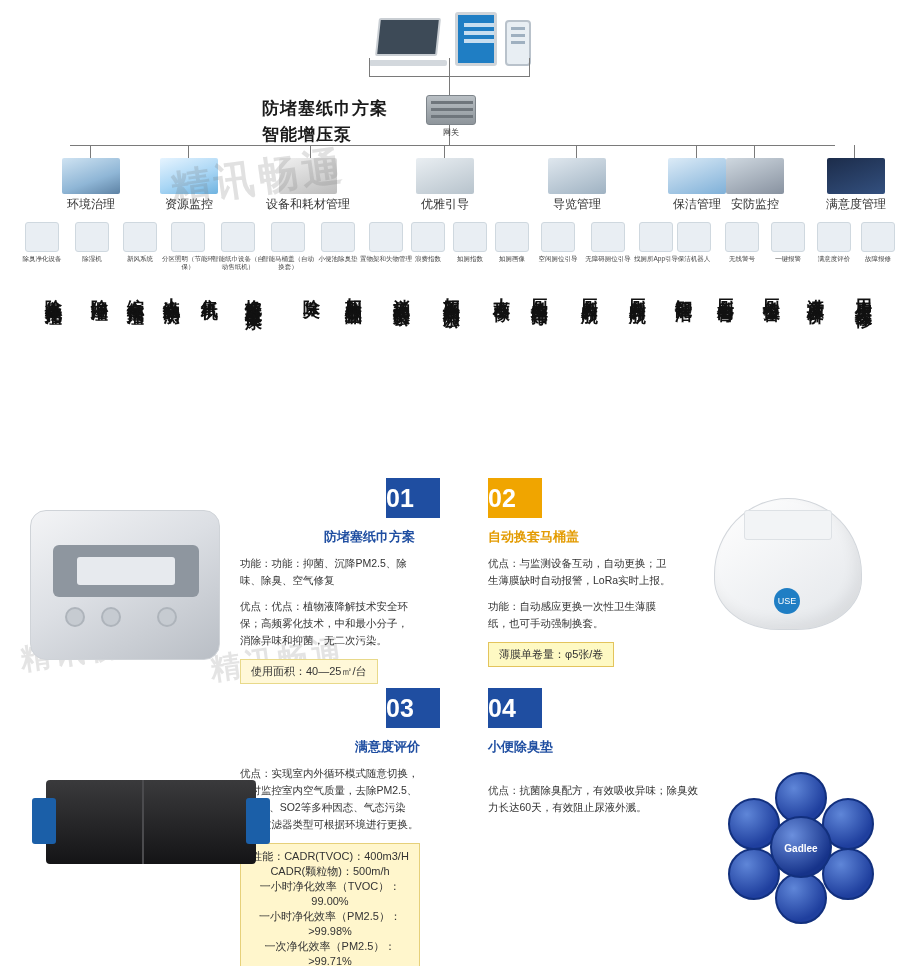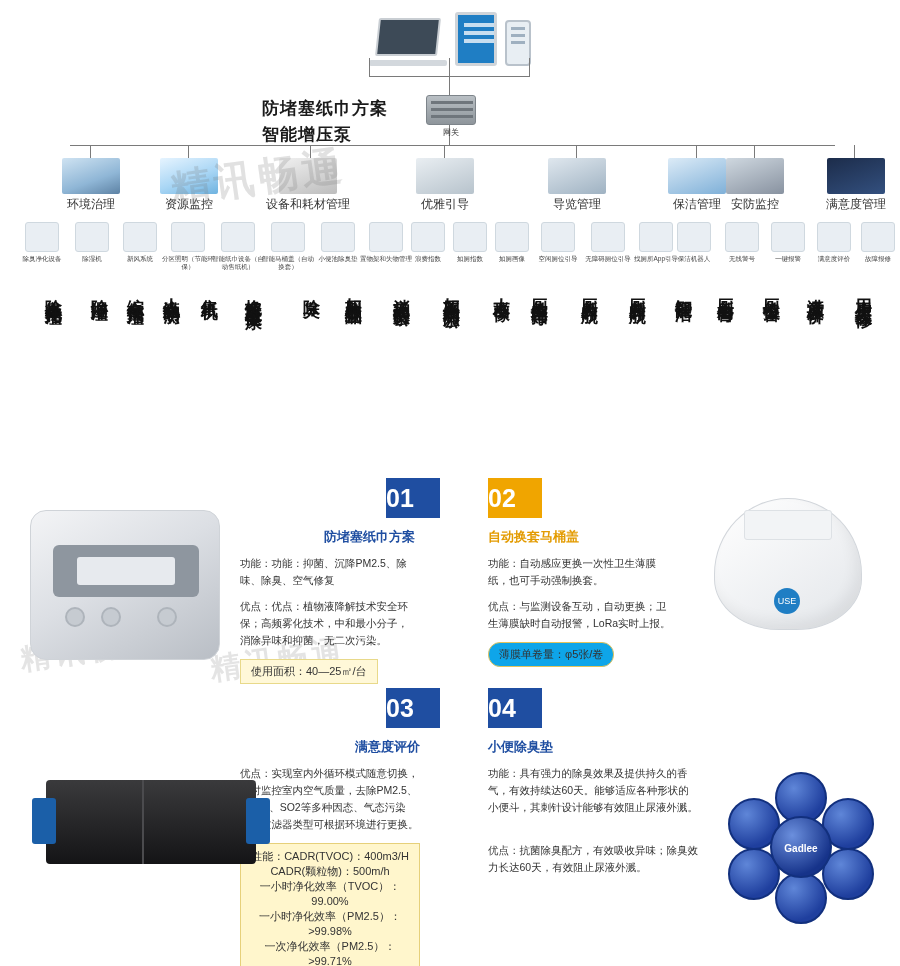--- a/index.html
+++ b/index.html
@@ -209,21 +209,21 @@
 
   .hl {
     margin-top: 10px;
     display: inline-block;
     background: #fff8d8;
     border: 1px solid #e8d98a;
     padding: 4px 10px;
     font-size: 11px;
     color: #333;
   }
-  .hl.amber { background: #0ea5e9; border-color: #e3c45c; border-radius: 12px; }
+  .hl.amber { background: #fef9c3; border-color: #e3c45c; }
   .hl.spec {
     display: block;
     padding: 5px 8px;
     font-size: 11px;
     line-height: 15px;
     background: #fff6cc;
     border-color: #e6d07a;
   }
 
   .pcell { position: absolute; }
@@ -521,22 +521,22 @@
       <div class="badge blue" style="margin-left:146px;">01</div>
       <div class="ptitle blue" style="text-align:right;">防堵塞纸巾方案</div>
       <div class="ptext">功能：功能：抑菌、沉降PM2.5、除味、除臭、空气修复</div>
       <div class="ptext">优点：优点：植物液降解技术安全环保；高频雾化技术，中和最小分子，消除异味和抑菌，无二次污染。</div>
       <div class="hl">使用面积：40—25㎡/台</div>
     </div>
 
     <div class="pcell" style="left:488px; top:8px; width:185px;">
       <div class="badge amber">02</div>
       <div class="ptitle amber">自动换套马桶盖</div>
+      <div class="ptext">优点：与监测设备互动，自动更换；卫生薄膜缺时自动报警，LoRa实时上报。</div>
       <div class="ptext">功能：自动感应更换一次性卫生薄膜纸，也可手动强制换套。</div>
-      <div class="ptext">优点：与监测设备互动，自动更换；卫生薄膜缺时自动报警，LoRa实时上报。</div>
       <div class="hl amber">薄膜单卷量：φ5张/卷</div>
     </div>
     <div class="pcell" style="left:700px; top:22px;">
       <div class="img-seat">
         <div class="lid"></div>
         <div class="panel"></div>
         <div class="btn-blue">USE</div>
       </div>
     </div>
 
@@ -555,21 +555,20 @@
       <div class="img-dehum">
         <div class="port l"></div>
         <div class="port r"></div>
         <div class="seam"></div>
       </div>
     </div>
 
     <div class="pcell" style="left:488px; top:218px; width:210px;">
       <div class="badge blue">04</div>
       <div class="ptitle blue">小便除臭垫</div>
-      <div class="ptext">功能：具有强力的除臭效果及提供持久的香气，有效持续达60天。能够适应各种形状的小便斗，其刺针设计能够有效阻止尿液外溅。</div>
       <div class="ptext" style="margin-top:26px;">优点：抗菌除臭配方，有效吸收异味；除臭效力长达60天，有效阻止尿液外溅。</div>
     </div>
     <div class="pcell" style="left:726px; top:302px;">
       <div class="img-mat">
         <div class="petal" style="left:49px; top:0px;"></div>
         <div class="petal" style="left:96px; top:26px;"></div>
         <div class="petal" style="left:96px; top:76px;"></div>
         <div class="petal" style="left:49px; top:100px;"></div>
         <div class="petal" style="left:2px; top:76px;"></div>
         <div class="petal" style="left:2px; top:26px;"></div>

